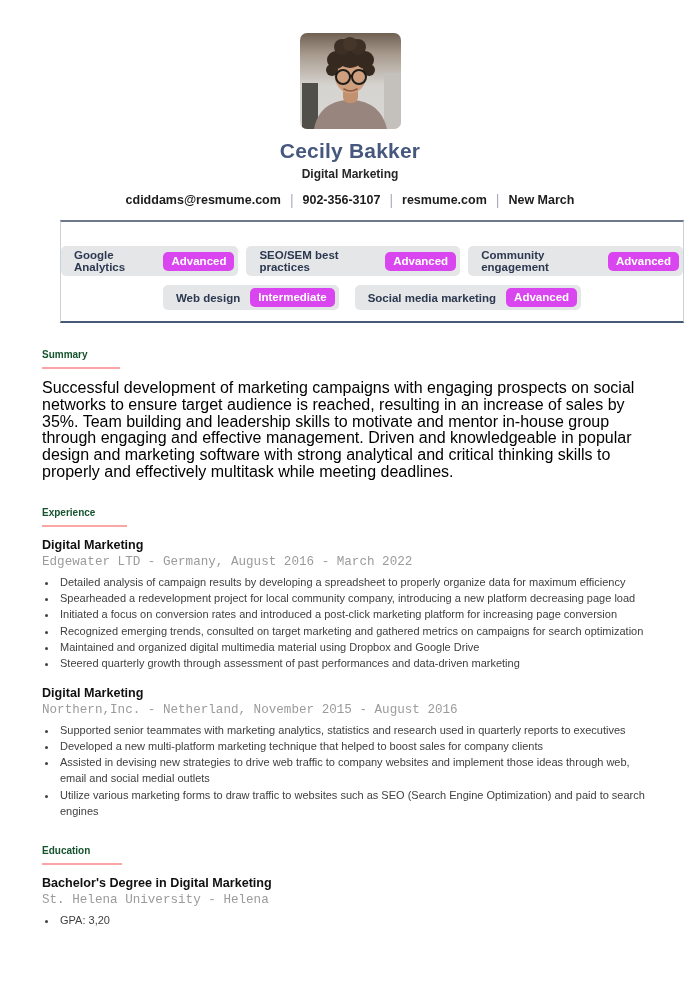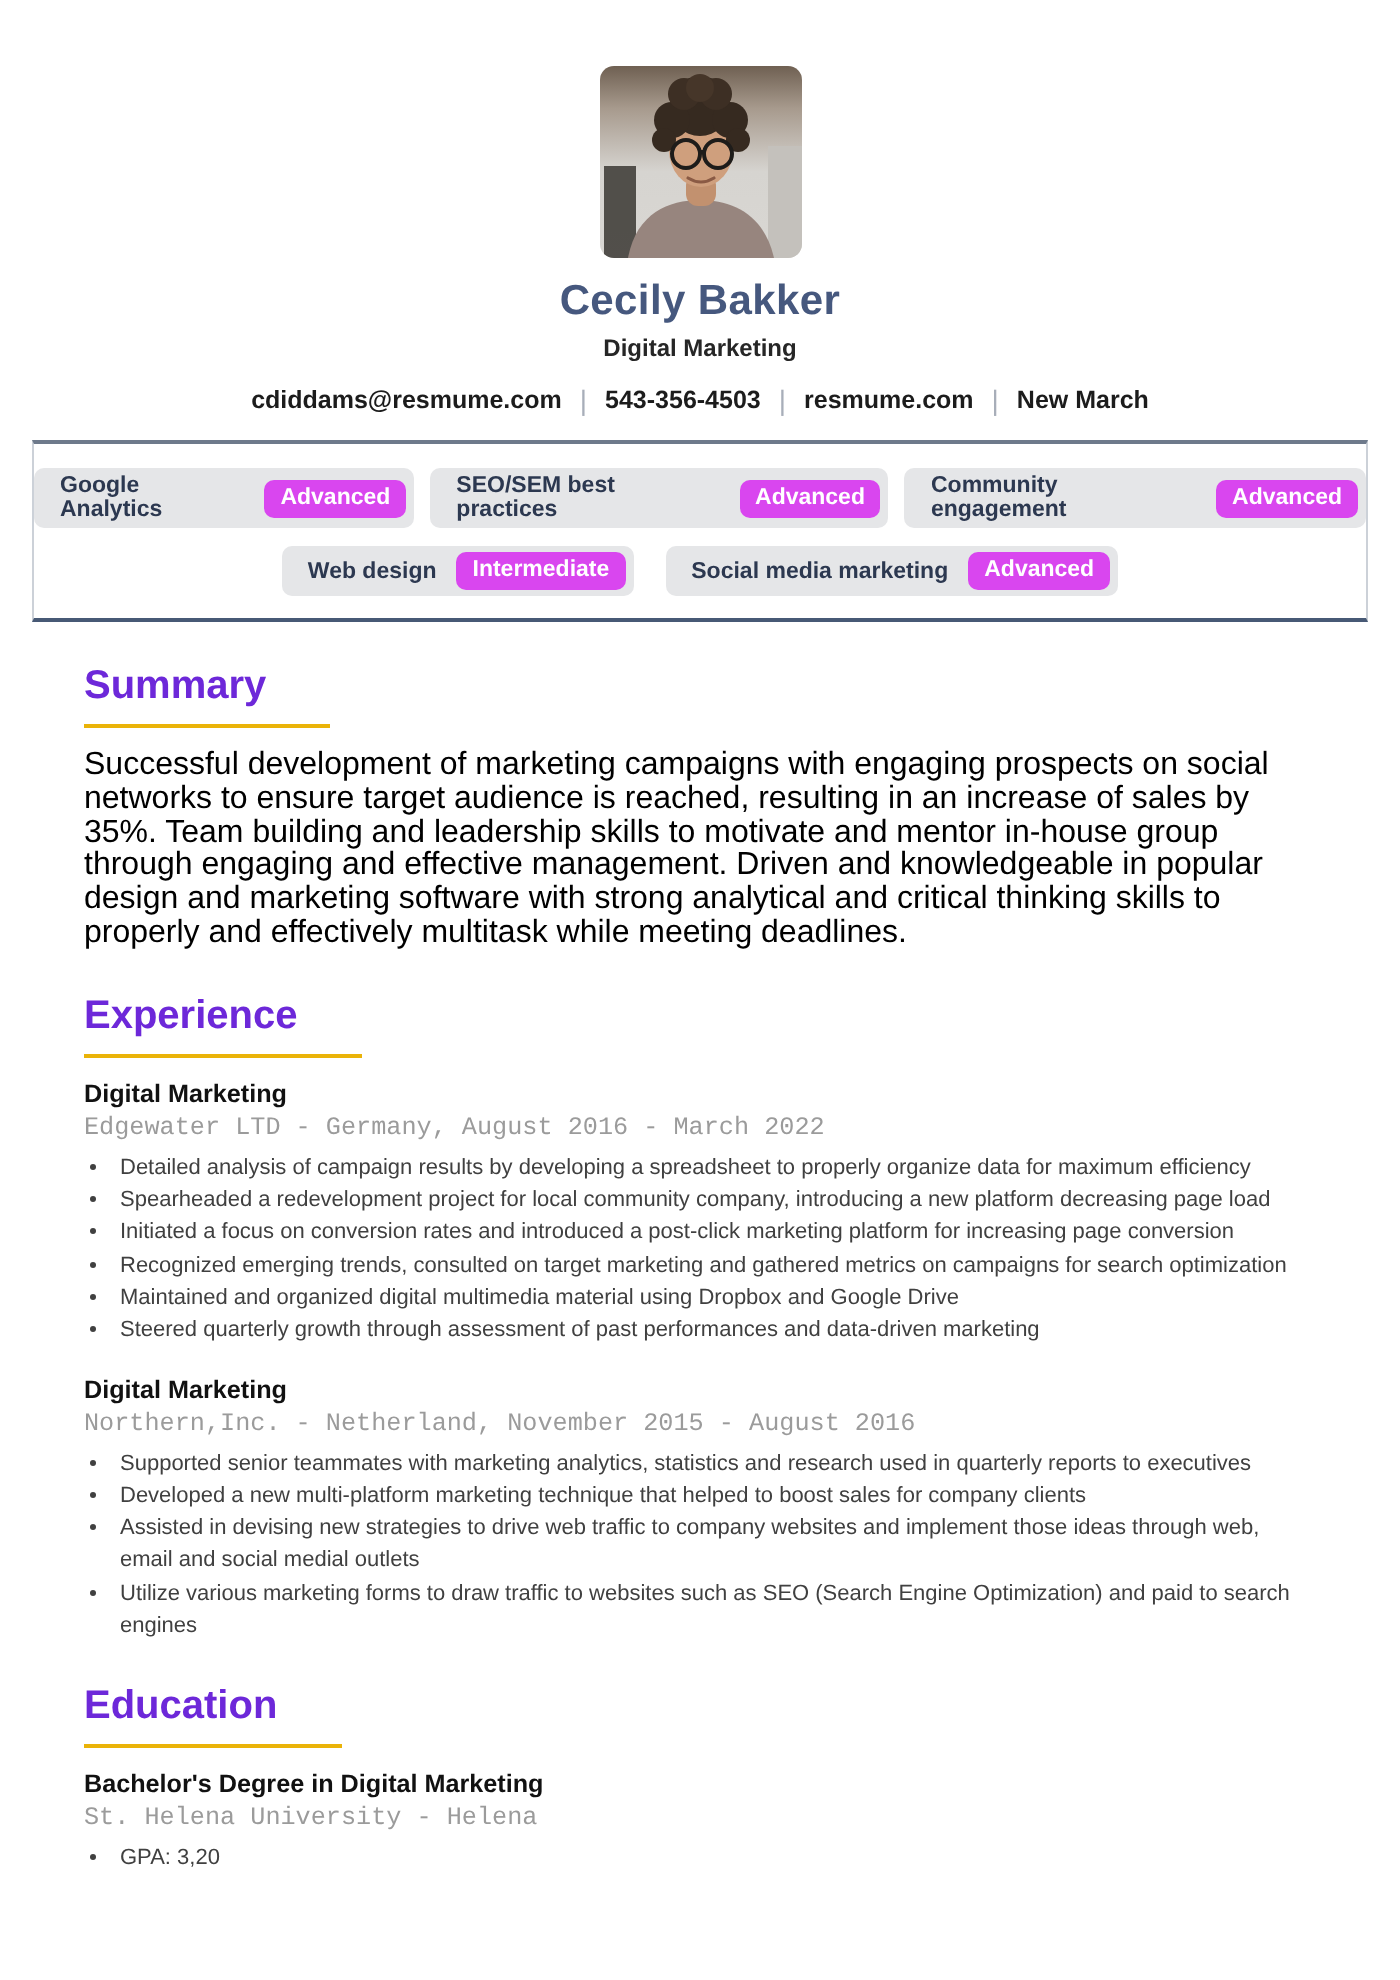--- a/index.html
+++ b/index.html
@@ -51,21 +51,22 @@
     vertical-align: -1px;
   }
 
   
   .skills-band {
     margin-top: 12px;
     border-top: 2px solid #6e7a8b;
     border-bottom: 2px solid #475975;
     border-left: 1px solid #ccd1d8;
     border-right: 1px solid #ccd1d8;
-    padding: 12px 0 11px;
+    padding: 24px 0 11px;
+    margin-left: 44px;
   }
   .skills-row {
     display: flex;
     justify-content: center;
     gap: 8px;
   }
   .skills-row + .skills-row { margin-top: 9px; gap: 16px; }
   .badge {
     display: inline-flex;
     align-items: center;
@@ -86,25 +87,25 @@
     font-weight: bold;
     border-radius: 5px;
     padding: 3px 8px 4px;
   }
 
   
   .main { padding: 0 26px; }
   .section { margin-top: 21px; }
   .section-heading {
     display: inline-block;
-    font-size: 20px;
-    font-weight: bold;
-    color: #6d28d9;
+    font-size: 10px;
+    font-weight: bold;
+    color: #14532d;
     padding: 0 32px 7px 0;
-    border-bottom: 2px solid #eab308;
+    border-bottom: 2px solid #fca5a5;
   }
   .section-body { margin-top: 11px; }
 
   .summary-text {
     font-size: 16px;
     line-height: 16.8px;
     color: #000000;
   }
 
   .job { margin-top: 2px; }
@@ -171,21 +172,21 @@
         <circle cx="43" cy="44" r="7" fill="none" stroke="#1e1c1a" stroke-width="2"></circle>
         <circle cx="59" cy="44" r="7" fill="none" stroke="#1e1c1a" stroke-width="2"></circle>
         <line x1="50" y1="43" x2="52" y2="43" stroke="#1e1c1a" stroke-width="2"></line>
 
         <path d="M44 56 Q50.5 60 57 56" fill="none" stroke="#8a5a44" stroke-width="1.6" stroke-linecap="round"></path>
       </svg>
     </span>
     <div class="person-name">Cecily Bakker</div>
     <div class="person-title">Digital Marketing</div>
     <div class="contact-line">
-      <span>cdiddams@resmume.com</span><span class="sep">|</span><span>543-356-4503</span><span class="sep">|</span><span>resmume.com</span><span class="sep">|</span><span>New March</span>
+      <span>cdiddams@resmume.com</span><span class="sep">|</span><span>902-356-3107</span><span class="sep">|</span><span>resmume.com</span><span class="sep">|</span><span>New March</span>
     </div>
   </div>
 
   <div class="skills-band">
     <div class="skills-row">
       <div class="badge">
         <span class="skill-name">Google Analytics</span>
         <span class="skill-level">Advanced</span>
       </div>
       <div class="badge">

